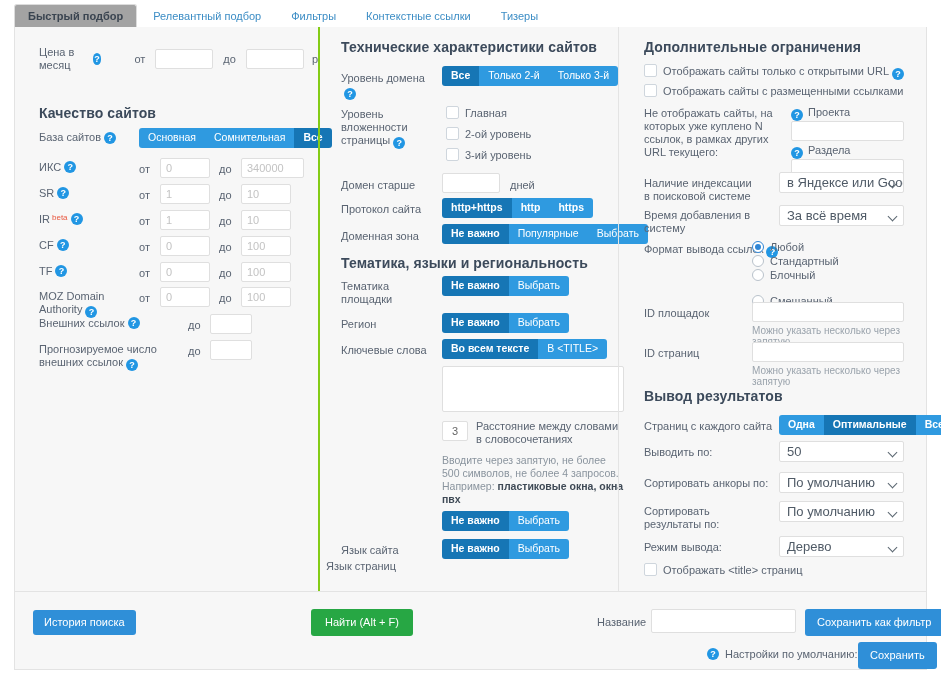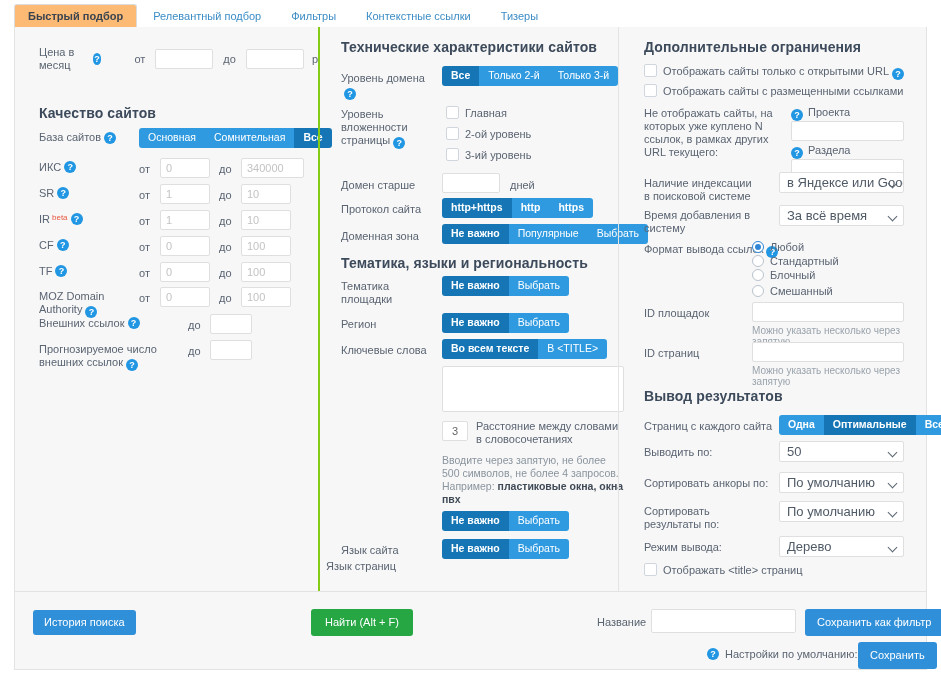--- a/index.html
+++ b/index.html
@@ -20,21 +20,21 @@
     position:absolute;left:14px;top:2px;width:913px;height:26px;
     border-bottom:1px solid #dcdcdc;
     display:flex;align-items:flex-end;
   }
   .tab{
     font-size:11px;color:#3c8dc5;padding:4px 13px 5px 13px;margin-right:2px;
     cursor:pointer;border:1px solid transparent;border-bottom:none;
     line-height:14px;white-space:nowrap;
   }
   .tab.active{
-    color:#3a4450;font-weight:bold;background:#fdba74;
+    color:#3a4450;font-weight:bold;background:#a3a3a3;
     border:1px solid #dcdcdc;border-bottom:1px solid #ffffff;
     border-radius:3px 3px 0 0;margin-bottom:-1px;
   }
 
   
   .panel{
     position:absolute;left:14px;top:27px;width:913px;height:565px;
     background:#f7f7f7;border:1px solid #e3e3e3;border-top:none;
     box-sizing:border-box;
   }
@@ -359,21 +359,21 @@
       <div style="position:absolute;left:25px;top:216px;">
         <span class="lbl">Формат вывода ссылок</span><span class="help">?</span>
       </div>
       <div style="position:absolute;left:133px;top:214px;">
         <div style="margin-bottom:1px;">
           <span class="rd on"></span><span class="lbl">Любой</span>
         </div>
         <div style="margin-bottom:1px;">
           <span class="rd"></span><span class="lbl">Стандартный</span>
         </div>
-        <div style="margin-bottom:3px;">
+        <div style="margin-bottom:13px;">
           <span class="rd"></span><span class="lbl">Блочный</span>
         </div>
         <div>
           <span class="rd"></span><span class="lbl">Смешанный</span>
         </div>
       </div>
 
       <span class="lbl" style="position:absolute;left:25px;top:280px;">ID площадок</span>
       <input class="tx" style="position: absolute; left: 133px; top: 275px; width: 152px;" value="">
       <div class="subhint" style="position:absolute;left:133px;top:298px;">Можно указать несколько через запятую</div>

